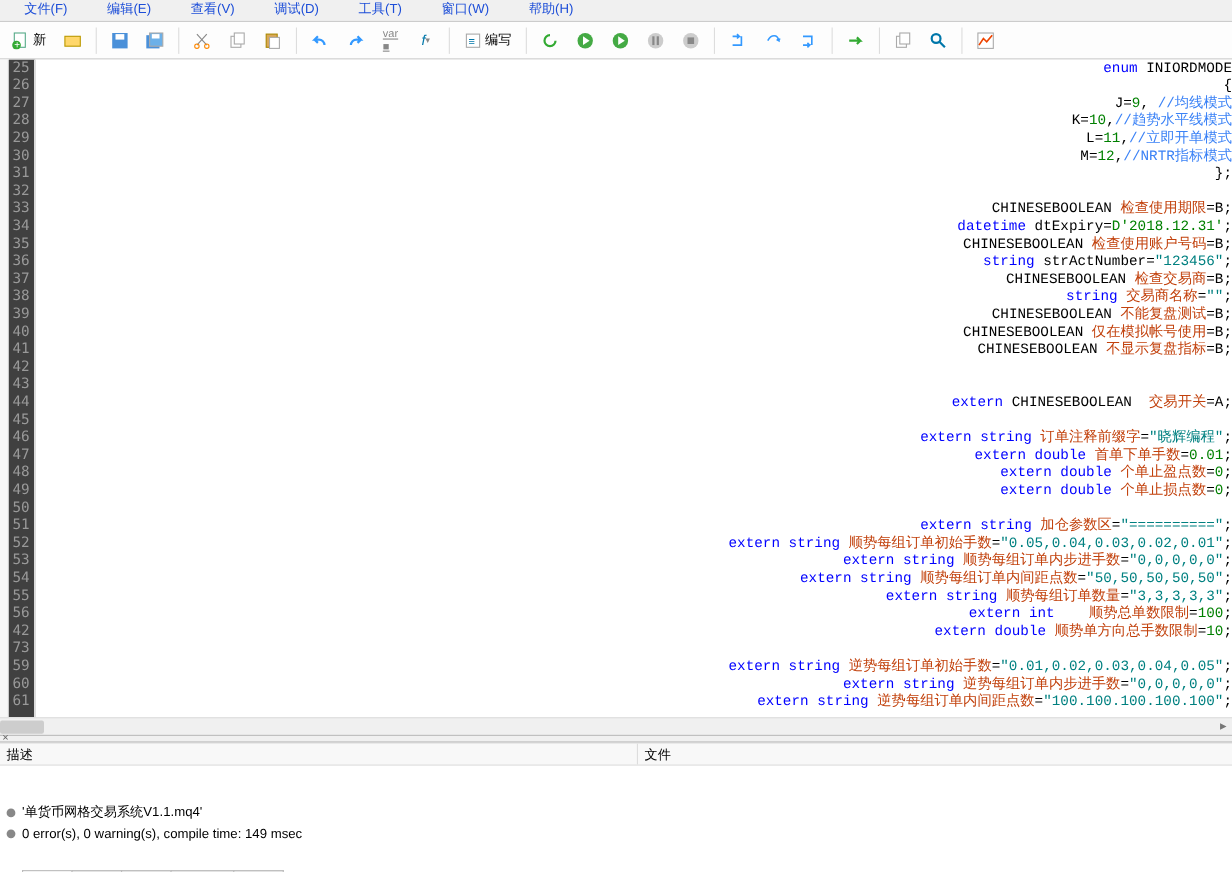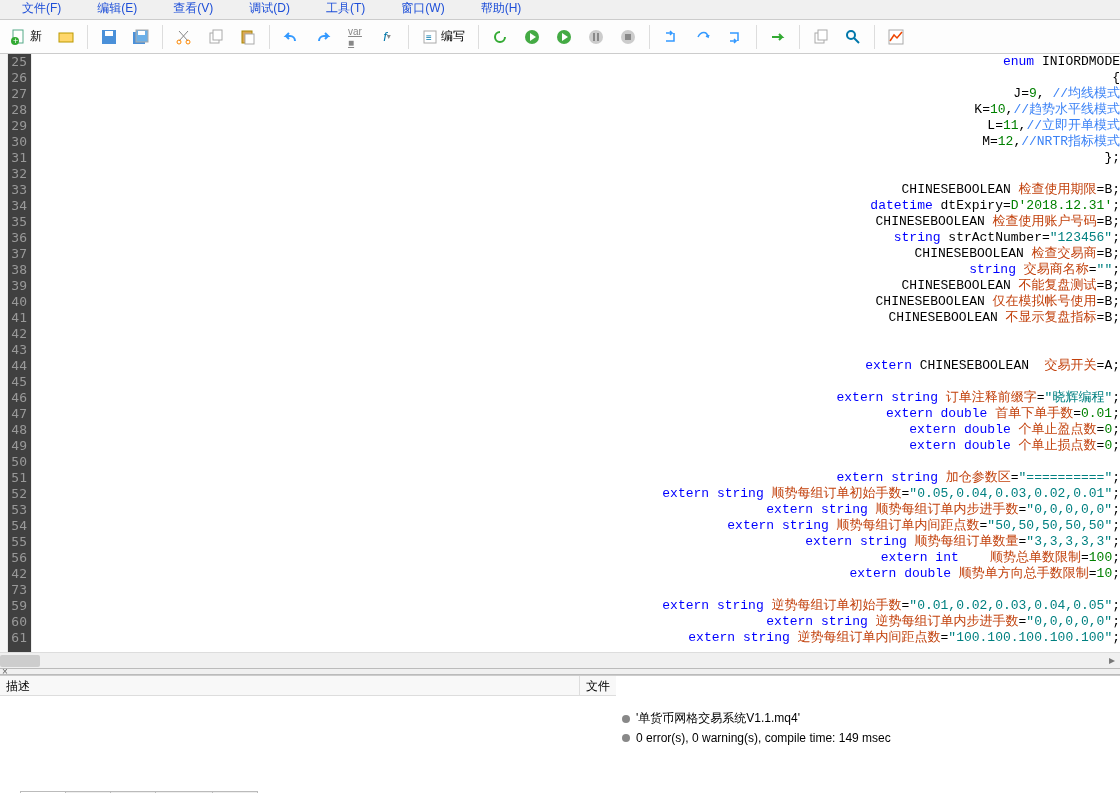--- a/index.html
+++ b/index.html
@@ -16,21 +16,21 @@
   .gutter div { padding-right:4px; }
   .code { flex:1; font-family: Liberation Mono, monospace; font-size:13px; line-height:16px; white-space:pre; color:#000; padding-left:4px; overflow:hidden; position:relative;text-align:right; }
   .code .row { height:16px; }
   .kw { color:#0000ff; }          
   .str { color:#008080; }         
   .num { color:#008000; }         
   .com { color:#3b82f6; }         
   .ident { color:#c2410c; }
   .splitter { height:7px; background:#f0f0f0; border-top:1px solid #bbb; border-bottom:1px solid #bbb; cursor:row-resize; position:relative; }
   .splitter::before { content:"×"; position:absolute; left:2px; top:-3px; font-size:10px; color:#666; }
-  .bottom-panel { height: 118px; background:#fff; border-top:1px solid #ccc; display:flex; flex-direction:row; }
+  .bottom-panel { height: 118px; background:#fff; border-top:1px solid #ccc; display:flex; flex-direction:column; }
   .bp-header { display:flex; height:20px; border-bottom:1px solid #ddd; font-size:12px; background:#f8f8f8; }
   .bp-header .col { padding:2px 6px; }
   .bp-header .col:first-child { flex:0 0 580px; border-right:1px solid #ddd; }
   .bp-rows { flex:1; overflow:auto; font-size:12px;margin-top:32px; }
   .bp-rows .r { display:flex; align-items:center; padding:2px 6px; gap:6px; }
   .bp-rows .dot { width:8px; height:8px; border-radius:50%; background:#888; display:inline-block; }
   .tabsbar { height:18px; display:flex; align-items:flex-end; background:#f5f5f5; border-top:1px solid #ccc; padding-left:20px; font-size:12px; }
   .tabsbar .tab { padding:1px 10px; border:1px solid #bbb; border-bottom:none; background:#fff; margin-right:-1px; cursor:pointer; }
   .tabsbar .tab.inactive { background:#eee; color:#666; }
   .scroll-h { height:16px; background:#f0f0f0; border-top:1px solid #ddd; position:relative; }

